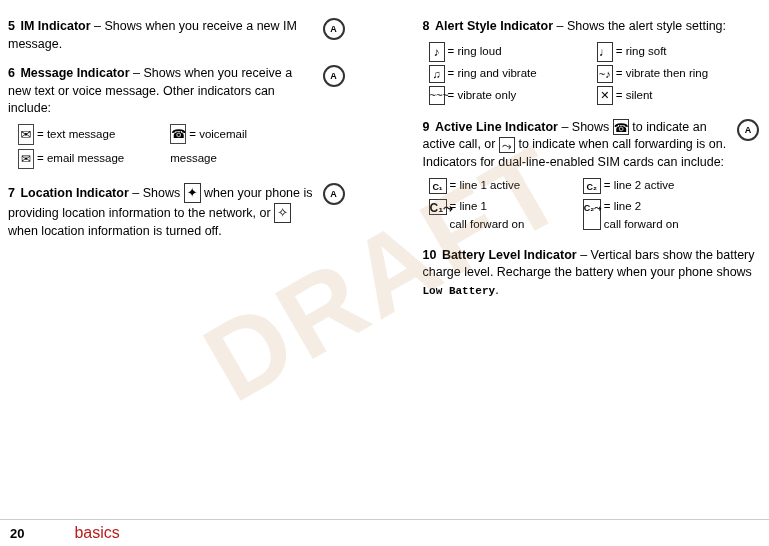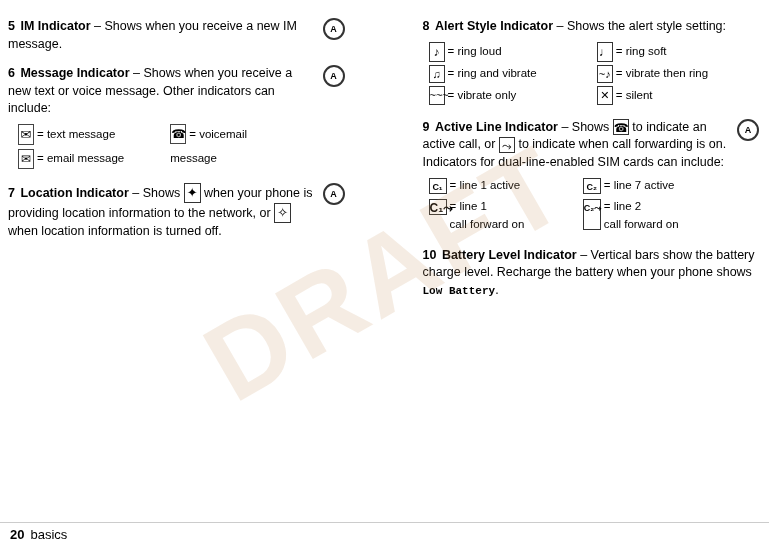--- a/index.html
+++ b/index.html
@@ -23,20 +23,21 @@
 
     .bottom-bar {
       position: absolute;
       bottom: 0;
       left: 0;
       width: 100%;
       display: flex;
       align-items: center;
       padding: 4px 10px 4px 10px;
       border-top: 1px solid #ccc;
+      gap: 44px;
     }
 
     .content-area {
       display: flex;
       flex: 1;
       height: 100%;
       padding: 8px 10px 30px 0;
       gap: 48px;
     }
 
@@ -246,21 +247,21 @@
             <span style="font-size:12px; border:1px solid #333; display:inline-block; width:16px; height:16px; text-align:center; line-height:16px; vertical-align:middle;">⤳</span>
             <span> to indicate when call forwarding is on. Indicators for dual-line-enabled SIM cards can include:</span>
           </p>
           <div style="display:grid; grid-template-columns:1fr 1fr; gap:4px 8px; margin-left:6px; margin-top:6px;">
             <div class="small-icon-row">
               <span style="font-size:9px; font-weight:bold; border:1px solid #333; display:inline-block; width:18px; text-align:center; height:16px; line-height:16px;">C₁</span>
               <span>= line 1 active</span>
             </div>
             <div class="small-icon-row">
               <span style="font-size:9px; font-weight:bold; border:1px solid #333; display:inline-block; width:18px; text-align:center; height:16px; line-height:16px;">C₂</span>
-              <span>= line 7 active</span>
+              <span>= line 2 active</span>
             </div>
             <div class="small-icon-row" style="align-items:flex-start;">
               <span style="font-size:12px; font-weight:bold; border:1px solid #333; display:inline-block; width:18px; text-align:center; height:16px; line-height:16px; flex-shrink:0; margin-top:1px;">C₁⤳</span>
               <span>= line 1<br>call forward on</span>
             </div>
             <div class="small-icon-row" style="align-items:flex-start;">
               <span style="font-size:9px; font-weight:bold; border:1px solid #333; display:inline-block; width:18px; text-align:center; height:31px; line-height:16px; flex-shrink:0; margin-top:1px;">C₂⤳</span>
               <span>= line 2<br>call forward on</span>
             </div>
           </div>
@@ -277,14 +278,14 @@
         </p>
       </div>
 
     </div>
 
   </div>
 </div>
 
 <div class="bottom-bar">
   <span style="font-size:13px; font-weight:bold; margin-right:6px;">20</span>
-  <span style="font-size:13px; color:#000000;">basics</span>
+  <span style="font-size:16px; color:#b91c1c;">basics</span>
 </div>
 
 </body></html>

